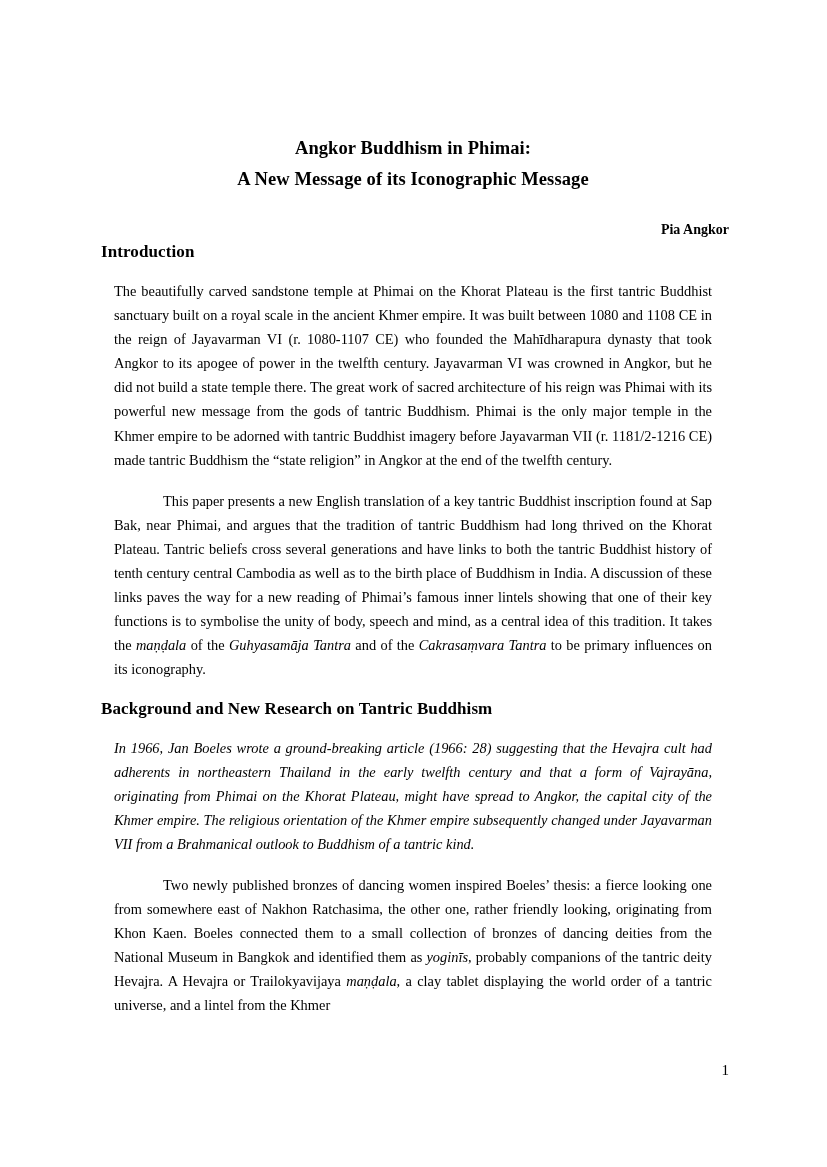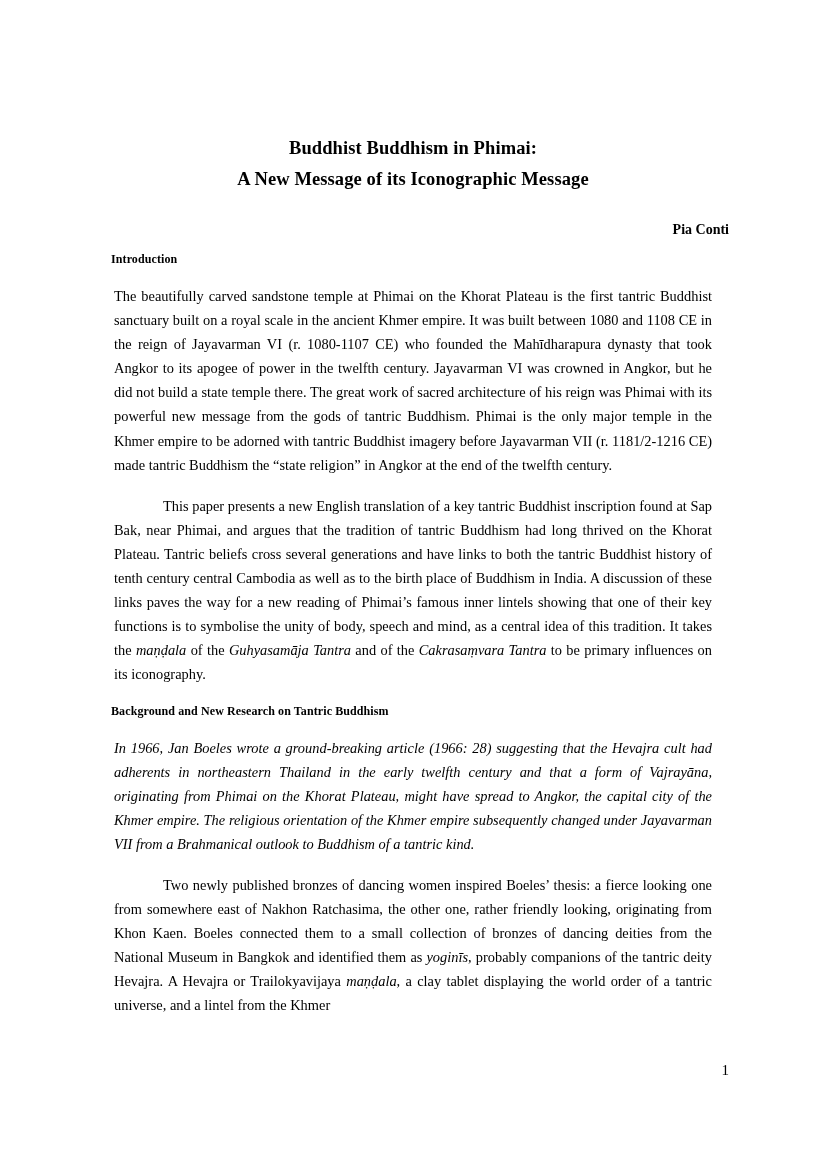--- a/index.html
+++ b/index.html
@@ -37,22 +37,22 @@
     letter-spacing: 0.1px;
   }
   .byline {
     text-align: right;
     font-weight: bold;
     font-size: 14px;
     margin-top: 27px;
   }
   h2.section-heading {
     font-weight: bold;
-    font-size: 12px;
-    margin: 14px;
+    font-size: 17px;
+    margin: 4px;
     letter-spacing: 0.1px;
   }
   .sec1-heading { margin-top: 51px; }
   .sec2-heading { margin-top: 57px; }
 
   p.body-par {
     font-size: 14.4px;
     line-height: 24.1px;
     text-align: justify;
     text-justify: inter-word;
@@ -75,25 +75,25 @@
     font-size: 15px;
   }
 </style>
 </head>
 <body>
 
 <div class="page">
   <div class="content">
 
     <div class="title-block">
-      <div class="doc-title-line">Buddhist Buddhism in Phimai:</div>
+      <div class="doc-title-line">Angkor Buddhism in Phimai:</div>
       <div class="doc-title-line">A New Message of its Iconographic Message</div>
     </div>
 
-    <div class="byline">Pia Conti</div>
+    <div class="byline">Pia Angkor</div>
 
     <h2 class="section-heading sec1-heading">Introduction</h2>
 
     <p class="body-par par-first par-plain">The beautifully carved sandstone temple at Phimai on the Khorat Plateau is the first tantric Buddhist sanctuary built on a royal scale in the ancient Khmer empire. It was built between 1080 and 1108 CE in the reign of Jayavarman VI (r. 1080-1107 CE) who founded the Mahīdharapura dynasty that took Angkor to its apogee of power in the twelfth century. Jayavarman VI was crowned in Angkor, but he did not build a state temple there. The great work of sacred architecture of his reign was Phimai with its powerful new message from the gods of tantric Buddhism. Phimai is the only major temple in the Khmer empire to be adorned with tantric Buddhist imagery before Jayavarman VII (r. 1181/2-1216 CE) made tantric Buddhism the “state religion” in Angkor at the end of the twelfth century.</p>
 
     <p class="body-par par-indent">This paper presents a new English translation of a key tantric Buddhist inscription found at Sap Bak, near Phimai, and argues that the tradition of tantric Buddhism had long thrived on the Khorat Plateau. Tantric beliefs cross several generations and have links to both the tantric Buddhist history of tenth century central Cambodia as well as to the birth place of Buddhism in India. A discussion of these links paves the way for a new reading of Phimai’s famous inner lintels showing that one of their key functions is to symbolise the unity of body, speech and mind, as a central idea of this tradition. It takes the <em class="it">maṇḍala</em> of the <em class="it">Guhyasamāja Tantra</em> and of the <em class="it">Cakrasaṃvara Tantra</em> to be primary influences on its iconography.</p>
 
     <h2 class="section-heading sec2-heading">Background and New Research on Tantric Buddhism</h2>
 
     <p class="body-par sec2-first par-plain">In 1966, Jan Boeles wrote a ground-breaking article (1966: 28) suggesting that the Hevajra cult had adherents in northeastern Thailand in the early twelfth century and that a form of Vajrayāna, originating from Phimai on the Khorat Plateau, might have spread to Angkor, the capital city of the Khmer empire. The religious orientation of the Khmer empire subsequently changed under Jayavarman VII from a Brahmanical outlook to Buddhism of a tantric kind.</p>

